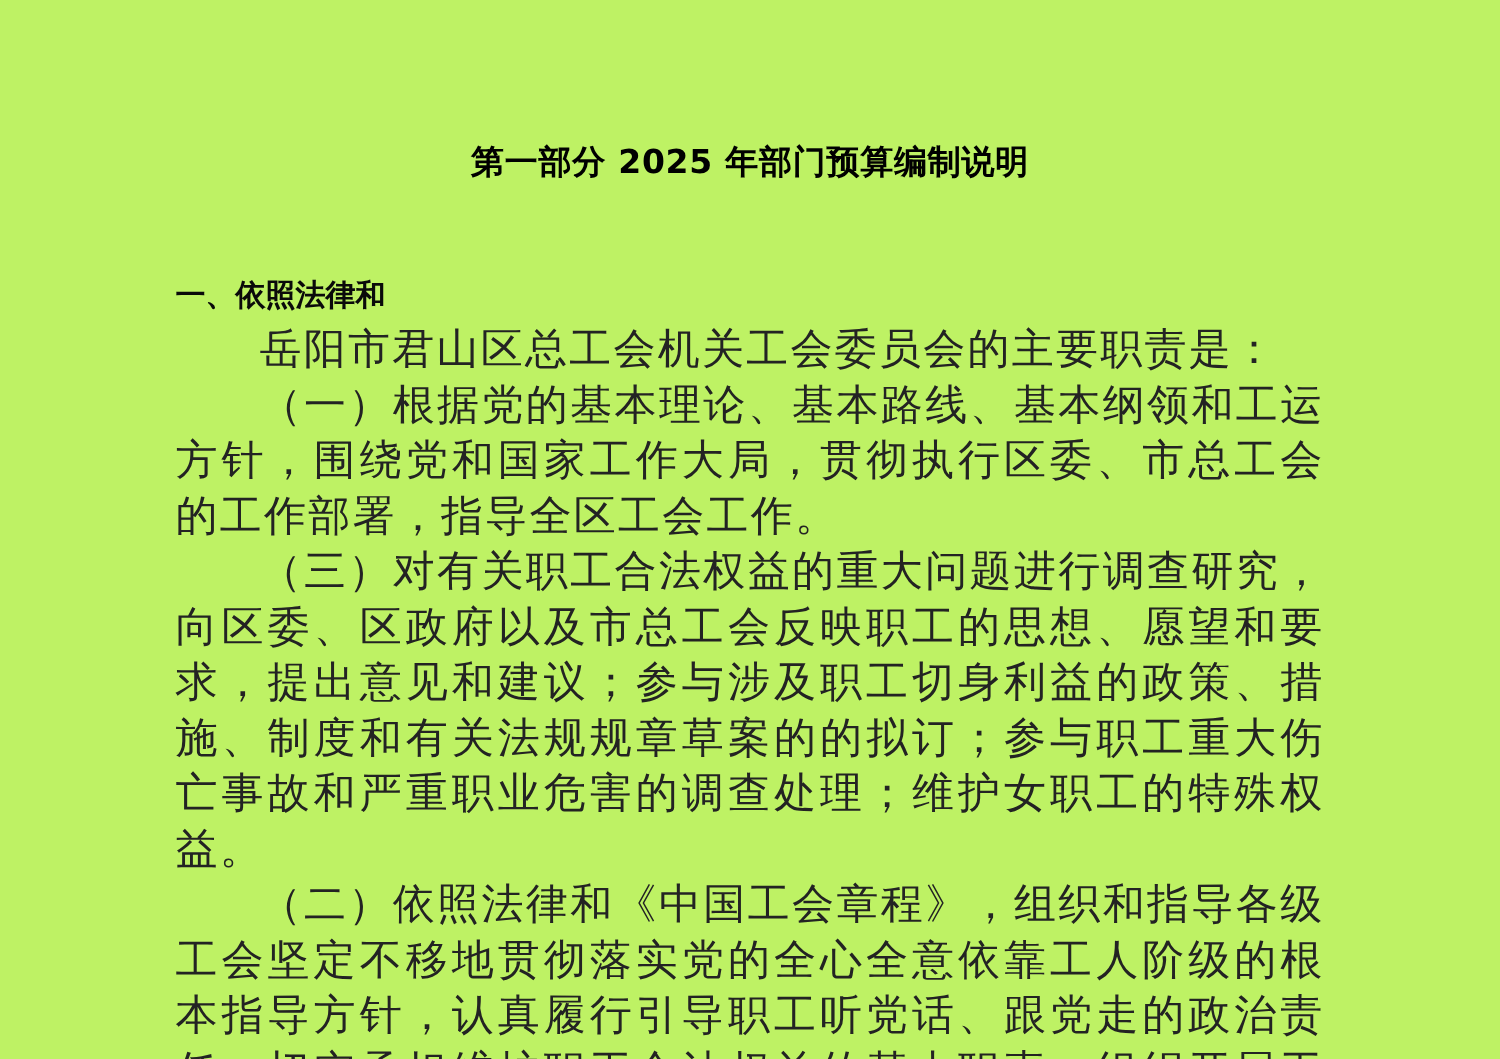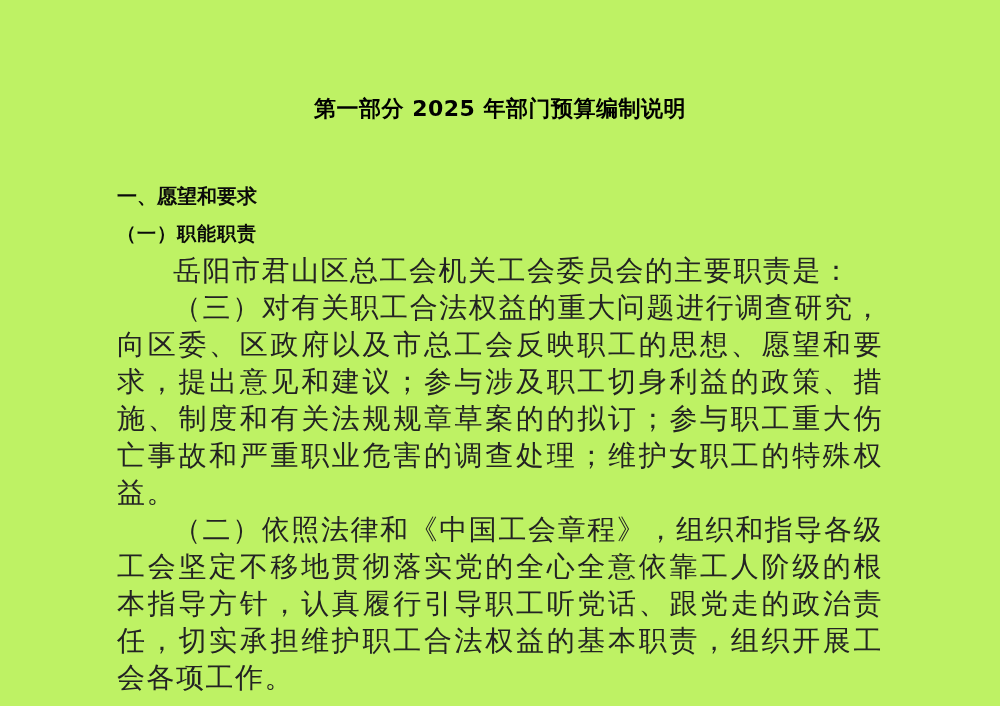--- a/index.html
+++ b/index.html
@@ -59,19 +59,19 @@
     letter-spacing: 1.5px;
     color: #232323;
   }
 </style>
 </head>
 <body>
 
 <div class="page">
   <div class="content">
     <h1 class="doc-title">第一部分 2025 年部门预算编制说明</h1>
-    <h2 class="section-heading">一、愿望和要求</h2>
-    <h3 class="subsection-heading">（一）职能职责</h3>
+    <h2 class="section-heading">一、依照法律和</h2>
     <p class="body-para">岳阳市君山区总工会机关工会委员会的主要职责是：</p>
+    <p class="body-para">（一）根据党的基本理论、基本路线、基本纲领和工运方针，围绕党和国家工作大局，贯彻执行区委、市总工会的工作部署，指导全区工会工作。</p>
     <p class="body-para">（三）对有关职工合法权益的重大问题进行调查研究，向区委、区政府以及市总工会反映职工的思想、愿望和要求，提出意见和建议；参与涉及职工切身利益的政策、措施、制度和有关法规规章草案的的拟订；参与职工重大伤亡事故和严重职业危害的调查处理；维护女职工的特殊权益。</p>
     <p class="body-para">（二）依照法律和《中国工会章程》，组织和指导各级工会坚定不移地贯彻落实党的全心全意依靠工人阶级的根本指导方针，认真履行引导职工听党话、跟党走的政治责任，切实承担维护职工合法权益的基本职责，组织开展工会各项工作。</p>
   </div>
 </div>
 
 </body></html>

